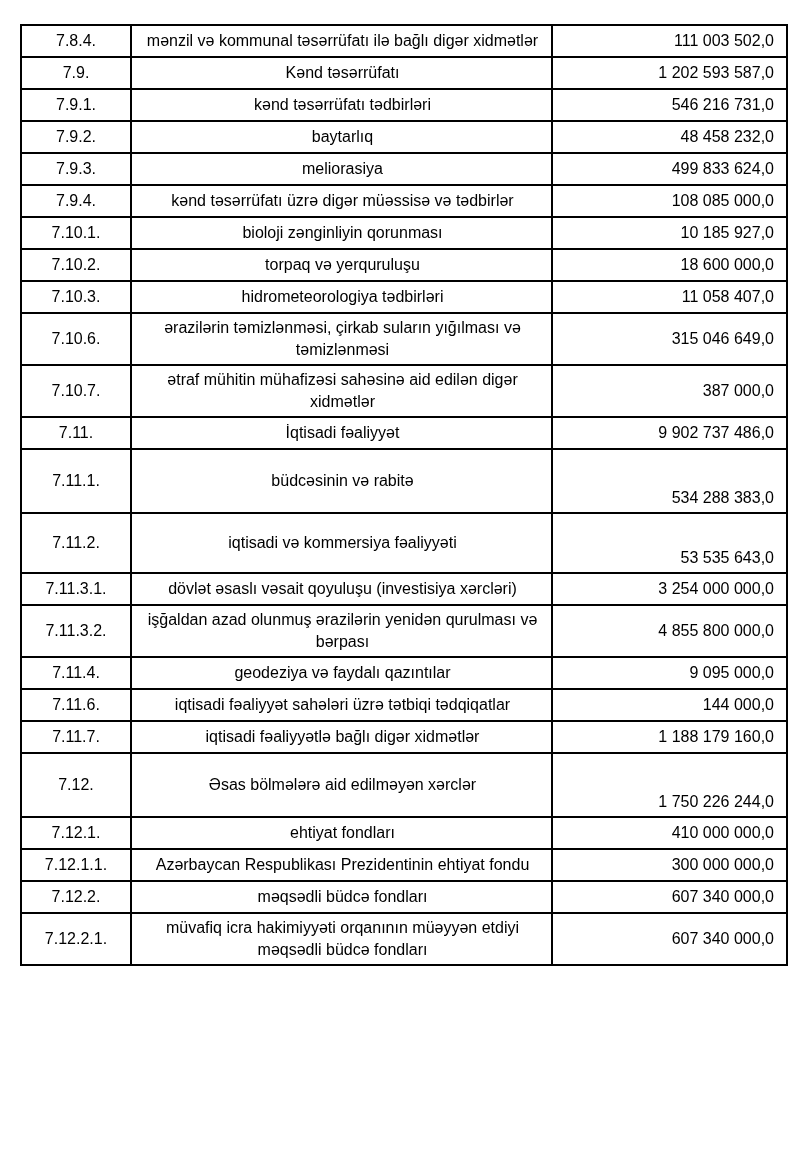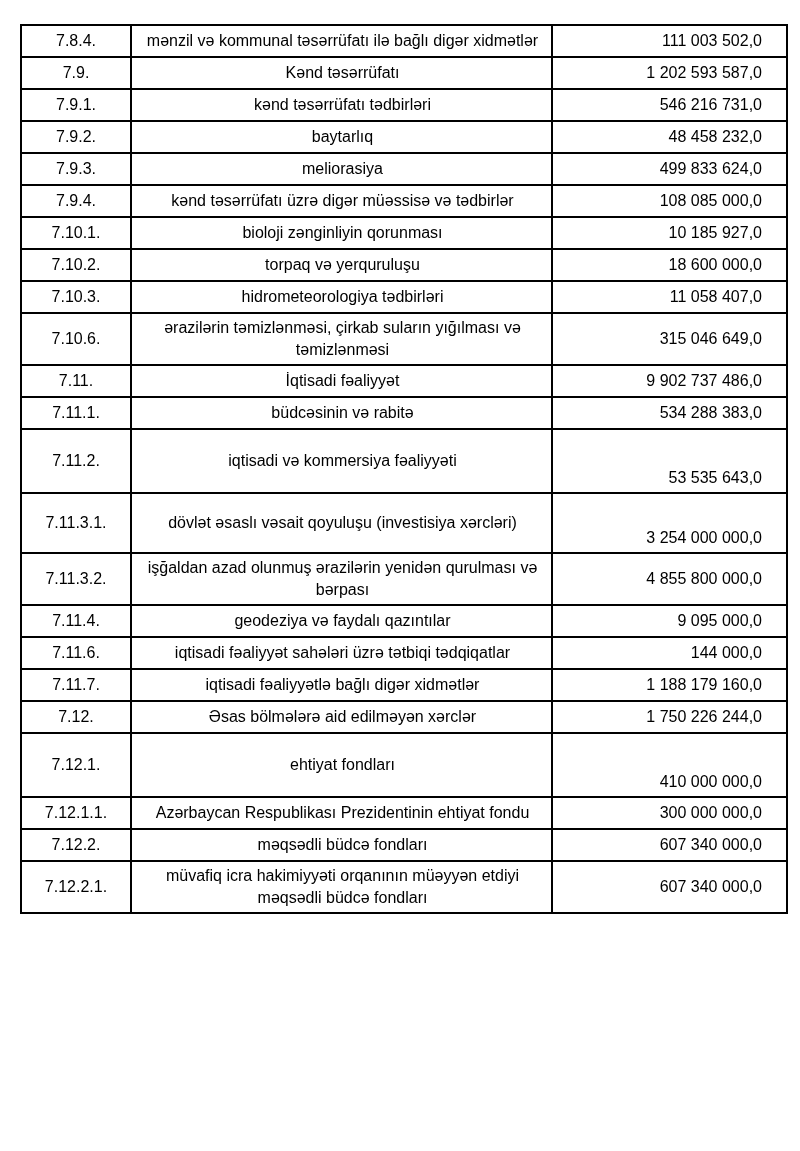--- a/index.html
+++ b/index.html
@@ -39,21 +39,21 @@
     margin-left: 32px;
   }
   td.description {
     text-align: center;
     padding-left: 14px;
     padding-right: 12px;
     margin-left: 12px;
   }
   td.amount {
     text-align: right;
-    padding-right: 24px;
+    padding-right: 12px;
     white-space: nowrap;
   }
   
   tr:nth-child(26) td,
   tr:nth-child(28) td,
   tr:nth-child(29) td { height: 42px; }
   tr:nth-child(13) td { height: 56px; }
   tr:nth-child(14) td { height: 52px; }
   tr:nth-child(20) td { height: 56px; }
   tr:nth-child(30) td { height: 64px; }
@@ -118,20 +118,25 @@
           <td class="code">7.10.3.</td>
           <td class="description">hidrometeorologiya tədbirləri</td>
           <td class="amount">11 058 407,0</td>
         </tr>
         <tr>
           <td class="code">7.10.6.</td>
           <td class="description">ərazilərin təmizlənməsi, çirkab suların yığılması və təmizlənməsi</td>
           <td class="amount">315 046 649,0</td>
         </tr>
         <tr>
+          <td class="code">7.10.7.</td>
+          <td class="description">ətraf mühitin mühafizəsi sahəsinə aid edilən digər xidmətlər</td>
+          <td class="amount">387 000,0</td>
+        </tr>
+        <tr>
           <td class="code">7.11.</td>
           <td class="description">İqtisadi fəaliyyət</td>
           <td class="amount">9 902 737 486,0</td>
         </tr>
         <tr>
           <td class="code">7.11.1.</td>
           <td class="description">büdcəsinin və rabitə</td>
           <td class="amount">534 288 383,0</td>
         </tr>
         <tr>

